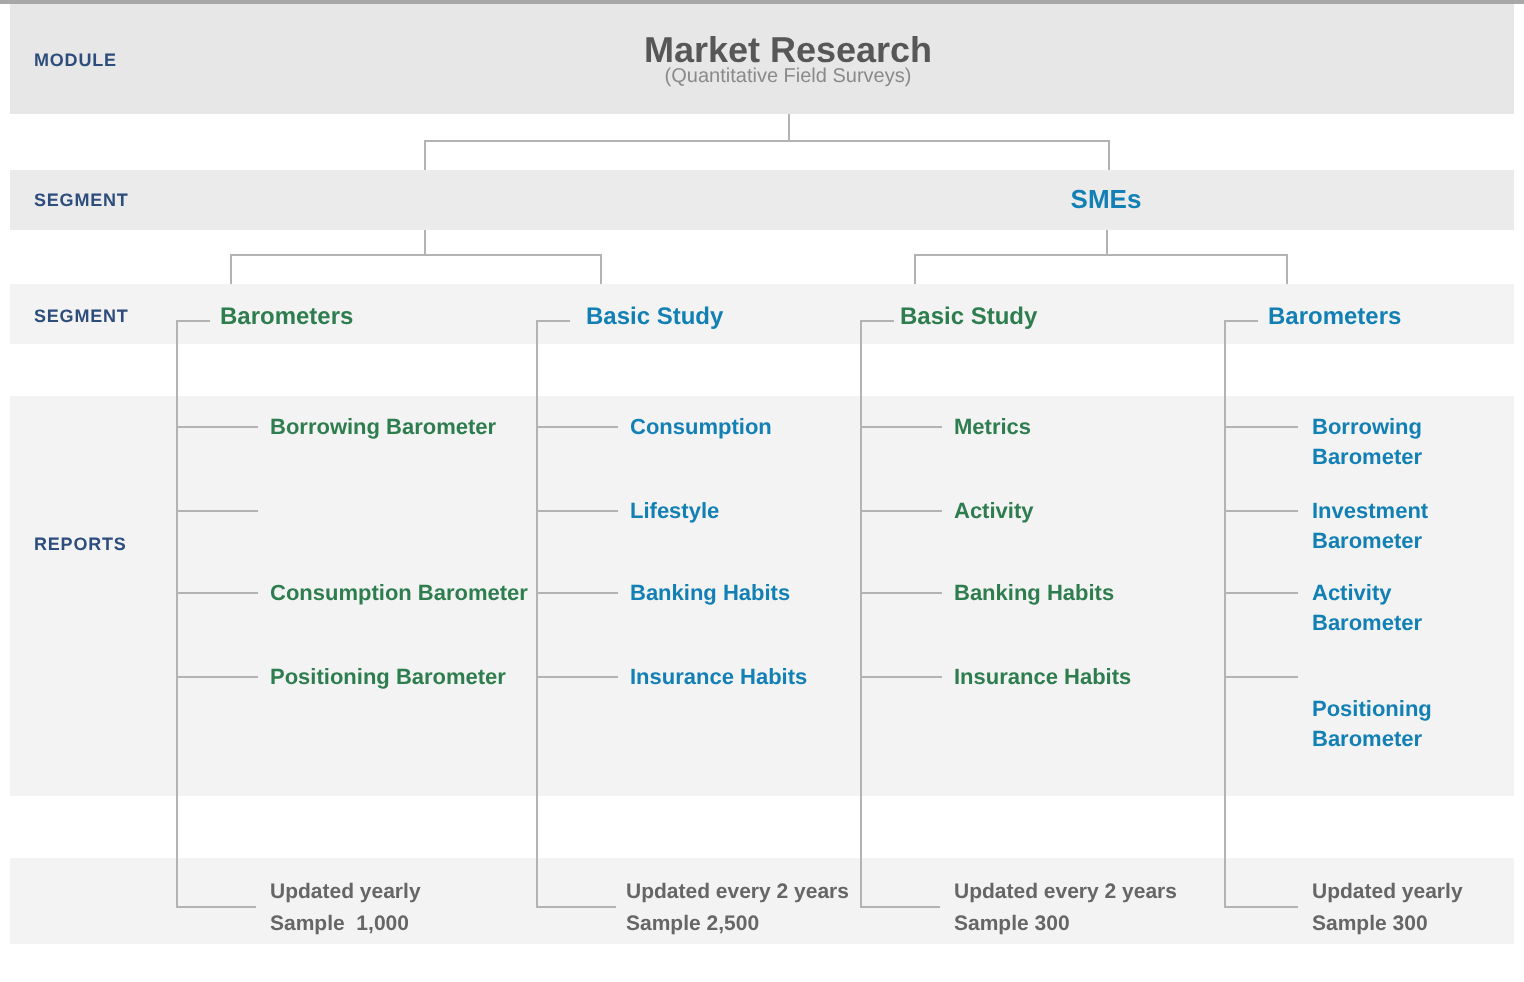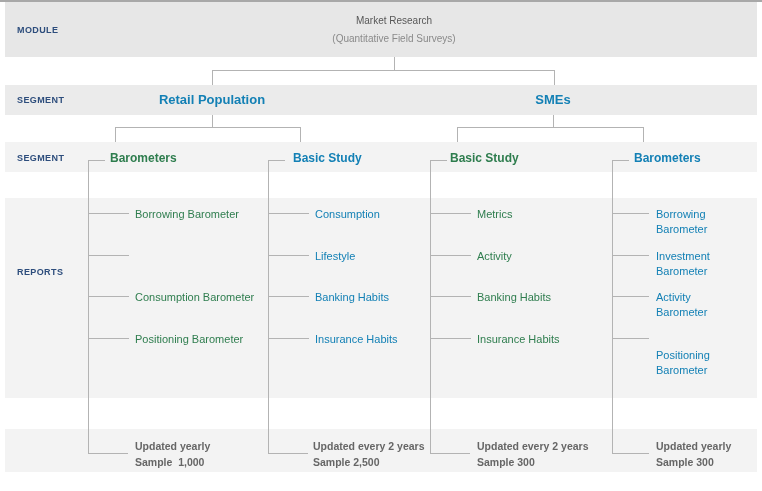--- a/index.html
+++ b/index.html
@@ -14,35 +14,35 @@
   .band-pillar{top:142px;height:30px;background:var(--band-light);}
   .band-reports{top:198px;height:200px;background:var(--band-light);}
   .band-frequency{top:429px;height:43px;background:var(--band-light);}
   .rowlabel{
     position:absolute;left:17px;color:var(--navy);font-weight:bold;
     font-size:9px;letter-spacing:.4px;line-height:13px;white-space:pre-wrap;
   }
   .line{position:absolute;background:var(--line);}
   .module-title{
     position:absolute;top:15px;left:394px;transform:translateX(-50%);
-    font-size:10px;font-weight:normal;color:var(--gray-title);white-space:nowrap;
+    font-size:18px;font-weight:bold;color:var(--gray-title);white-space:nowrap;
   }
   .module-subtitle{
     position:absolute;top:33px;left:394px;transform:translateX(-50%);
     font-size:10px;color:var(--gray-sub);white-space:nowrap;
   }
   .segment{
     position:absolute;top:92px;transform:translateX(-50%);
     font-size:13px;font-weight:bold;color:var(--blue);white-space:nowrap;
   }
   .pillar{
     position:absolute;top:151px;font-size:12px;font-weight:bold;white-space:nowrap;
   }
   .report{
-    position:absolute;font-size:11px;font-weight:normal;line-height:15px;
+    position:absolute;font-size:11px;font-weight:bold;line-height:15px;
     white-space:pre-wrap;
   }
   .freq{
     position:absolute;top:439px;font-size:10.5px;font-weight:bold;
     line-height:15.5px;color:var(--gray-freq);white-space:pre-wrap;
   }
   .c-green{color:var(--green);}
   .c-blue{color:var(--blue);}
 </style>
 </head>
@@ -58,21 +58,20 @@
   <div class="band band-frequency"></div>
 
   <div class="rowlabel" style="top:24px">MODULE</div>
   <div class="rowlabel" style="top:94px">SEGMENT</div>
   <div class="rowlabel" style="top:152px">SEGMENT</div>
   <div class="rowlabel" style="top:266px">REPORTS</div>
 
   <div class="module-title">Market Research</div>
   <div class="module-subtitle">(Quantitative Field Surveys)</div>
 
-  <div class="segment" style="left:212px">Retail Population</div>
   <div class="segment" style="left:553px">SMEs</div>
 
   <div class="line" style="left:394px;top:57px;width:1px;height:13px"></div>
   <div class="line" style="left:212px;top:70px;width:343px;height:1px"></div>
   <div class="line" style="left:212px;top:70px;width:1px;height:15px"></div>
   <div class="line" style="left:554px;top:70px;width:1px;height:15px"></div>
 
   <div class="line" style="left:212px;top:115px;width:1px;height:13px"></div>
   <div class="line" style="left:115px;top:127px;width:186px;height:1px"></div>
   <div class="line" style="left:115px;top:127px;width:1px;height:15px"></div>

